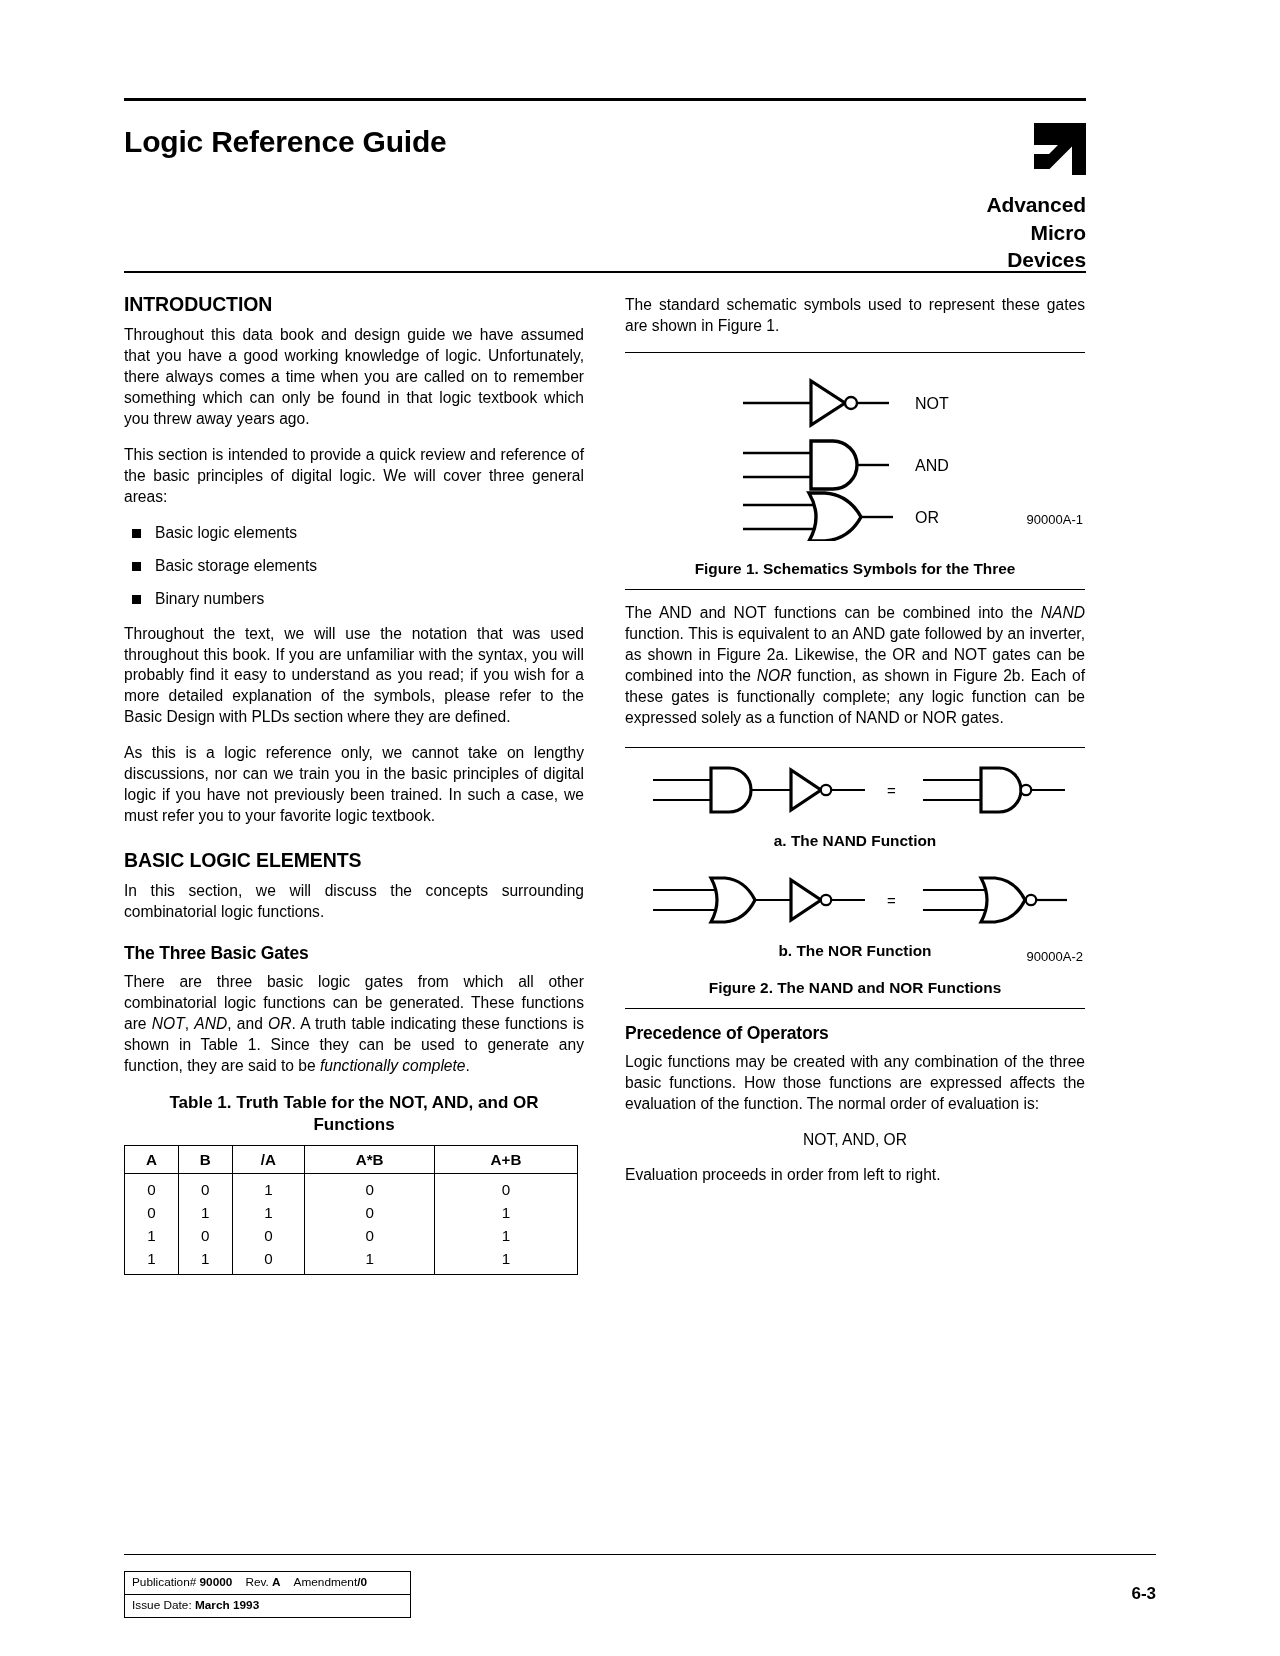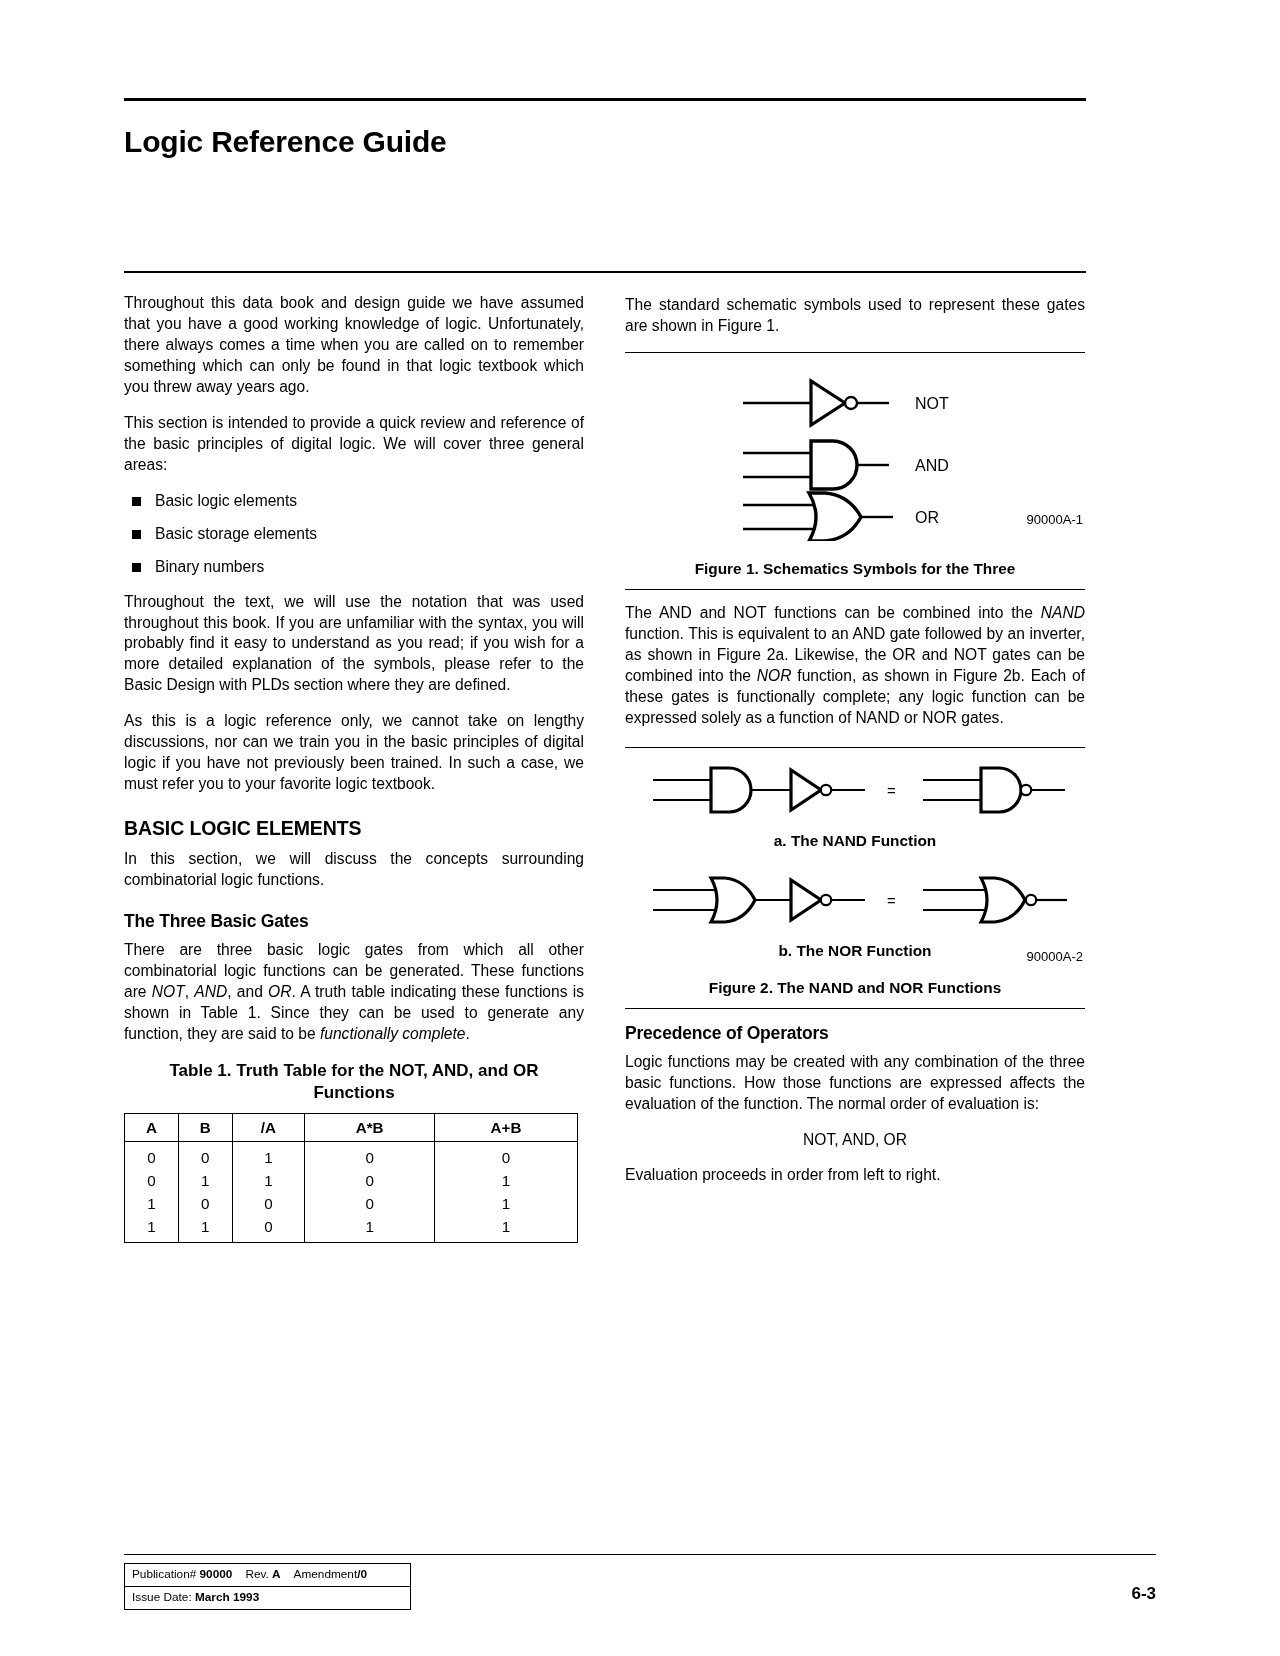--- a/index.html
+++ b/index.html
@@ -96,49 +96,60 @@
   }
 
   .eqline{font-size:15.6px;text-align:center;margin:16px 0 16px 0;}
 
   
   .footer{
     position:absolute;left:124px;right:124px;bottom:30px;height:72px;
   }
   .foot-rule{border-top:1.6px solid #000;width:100%;}
   .footbox{
-    margin-top:8px;border:1.4px solid #000;width:285px;
+    margin-top:16px;border:1.4px solid #000;width:285px;
     font-size:11.8px;line-height:1.0;
   }
   .footrow{padding:5px 6px 5px 7px;}
   .footrow.first{border-bottom:1.2px solid #000;}
   .footbox b{font-weight:bold;}
   .pageno{
     position:absolute;right:0;top:30px;font-size:17px;font-weight:bold;
   }
   .sp{display:inline-block;width:13px;}
 </style>
 </head>
 <body>
 
 <div class="page">
 
   <div class="rule-thick" style="margin-top:98px;"></div>
 
   <div class="header">
     <div class="doc-title">Logic Reference Guide</div>
 
+    <div class="amd-block">
+      <svg class="amd-logo" width="66" height="60" viewBox="0 0 66 60">
+        <path d="M14 0 L66 0 L66 52 L52 52 L52 23.5 L29.5 46 L14 46 L14 31 L29 31 L38 22 L14 22 Z" fill="#000"></path>
+      </svg>
+      <div class="amd-name">
+        <div>Advanced</div>
+        <div>Micro</div>
+        <div>Devices</div>
+      </div>
+    </div>
   </div>
 
   <div class="rule-med"></div>
 
   <div class="cols">
 
     <div class="col">
 
+      <h2 class="sec">INTRODUCTION</h2>
       <p class="body">Throughout this data book and design guide we have assumed that you have a good working knowledge of logic. Unfortunately, there always comes a time when you are called on to remember something which can only be found in that logic textbook which you threw away years ago.</p>
       <p class="body">This section is intended to provide a quick review and reference of the basic principles of digital logic. We will cover three general areas:</p>
 
       <ul class="bullets">
         <li>Basic logic elements</li>
         <li>Basic storage elements</li>
         <li>Binary numbers</li>
       </ul>
 
       <p class="body">Throughout the text, we will use the notation that was used throughout this book. If you are unfamiliar with the syntax, you will probably find it easy to understand as you read; if you wish for a more detailed explanation of the symbols, please refer to the Basic Design with PLDs section where they are defined.</p>

